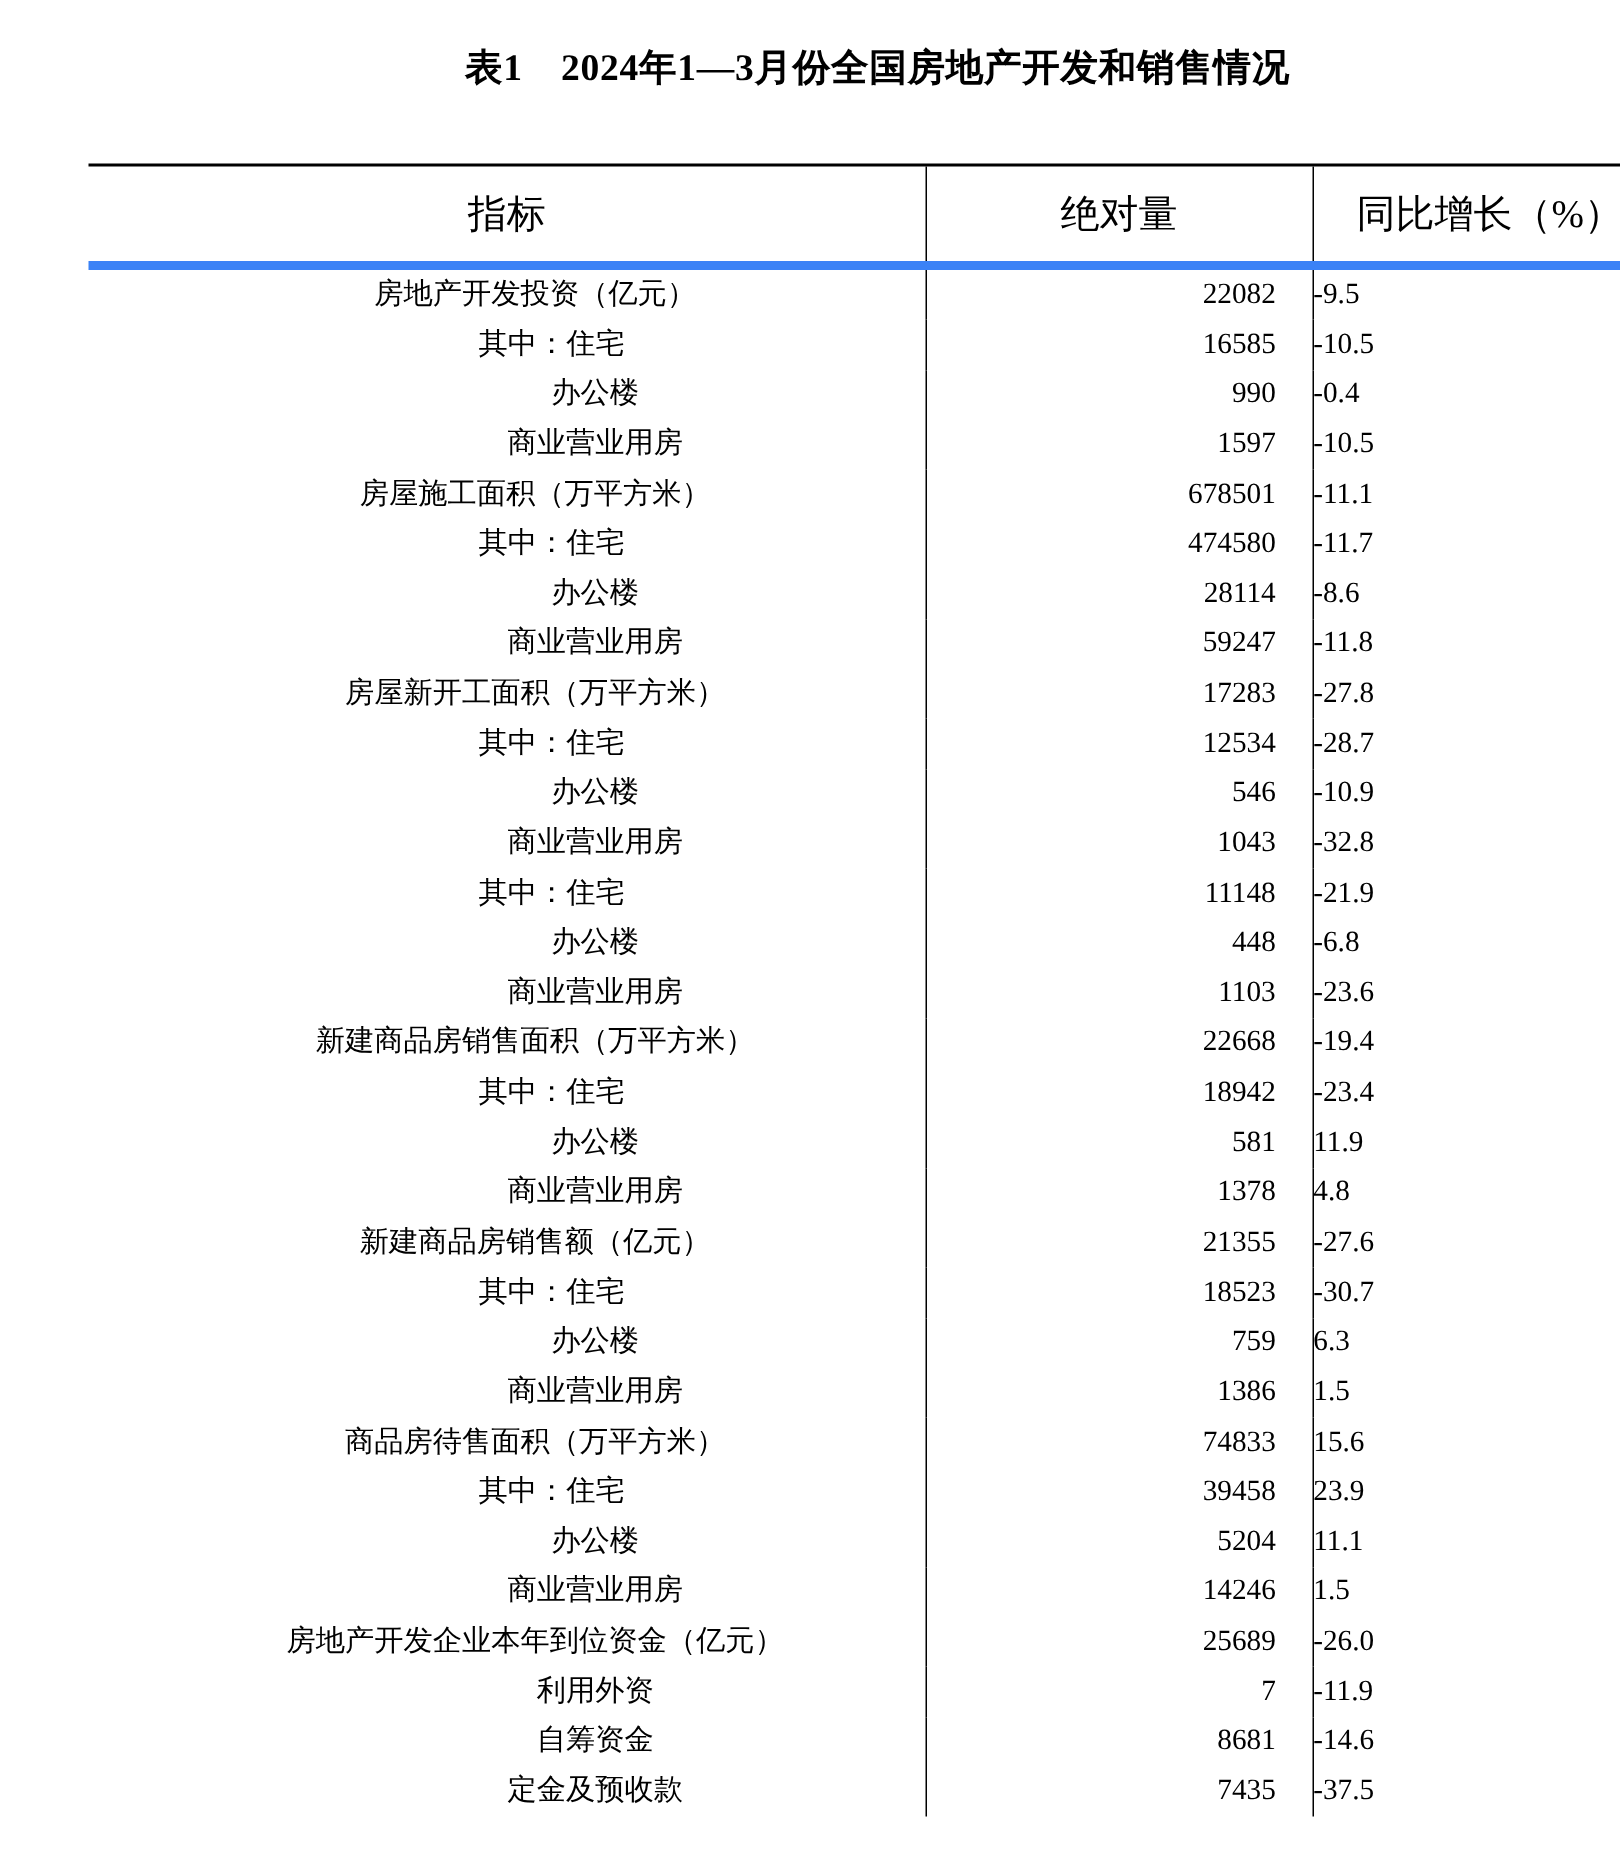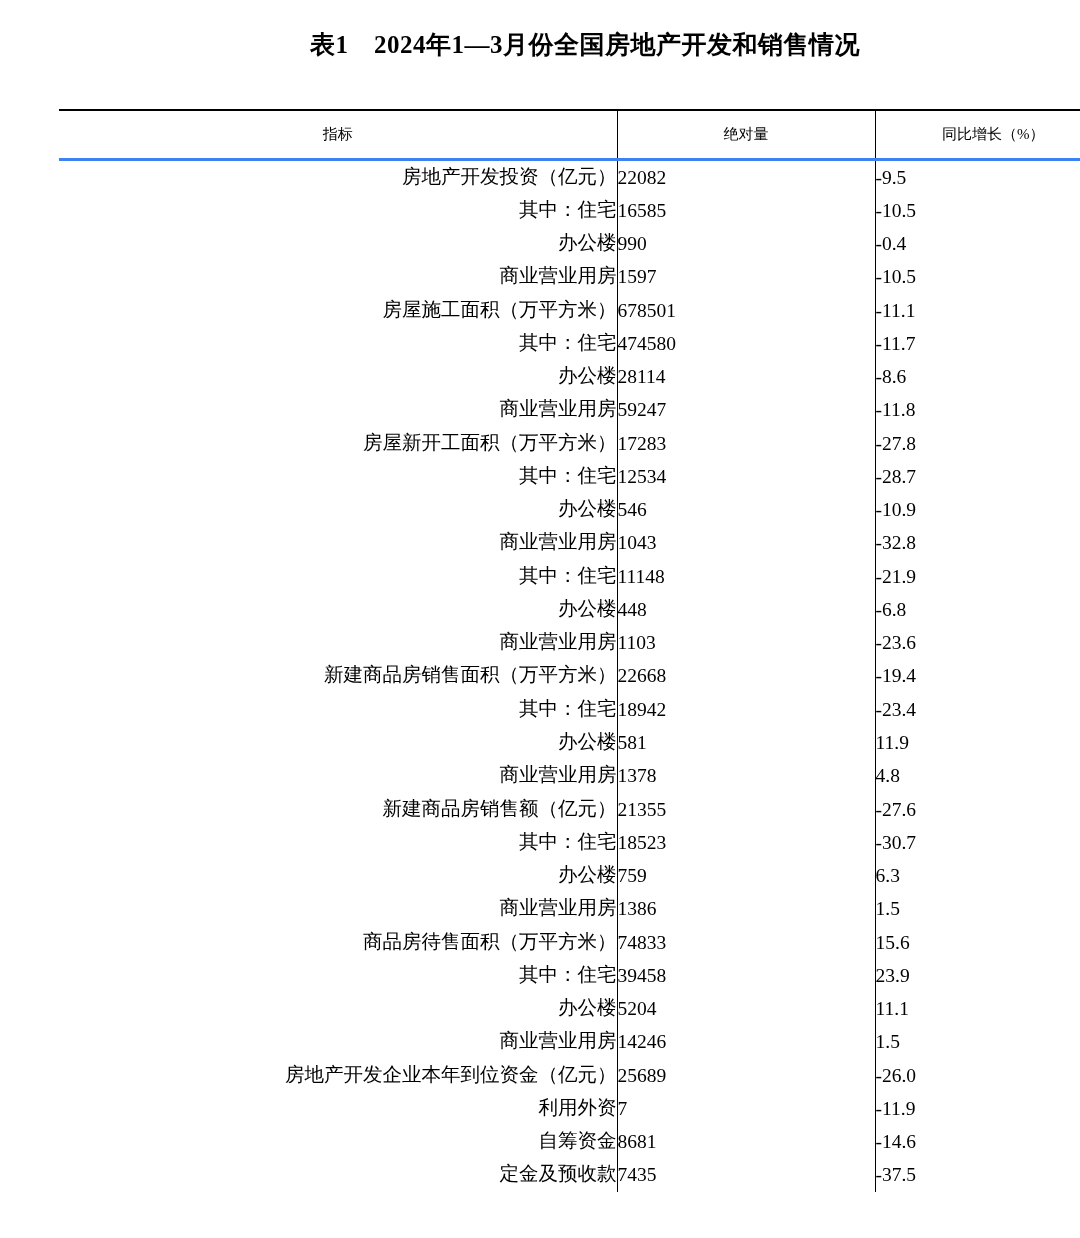--- a/index.html
+++ b/index.html
@@ -39,44 +39,43 @@
     width: 1052px;
     table-layout: fixed;
     font-size: 19px;
   }
   table.report col.c-ind { width: 558px; }
   table.report col.c-abs { width: 258px; }
   table.report col.c-yoy { width: 236px; }
 
   table.report thead th {
     font-weight: normal;
-    font-size: 15px;
+    font-size: 26px;
     text-align: center;
     padding: 14px 0 14px 0;
     border-top: 2px solid #000;
-    border-bottom: 3px solid #3b82f6;
+    border-bottom: 6px solid #3b82f6;
     vertical-align: middle;
   }
   table.report thead th.sep-l {
     border-left: 1px solid #000;
   }
   table.report tbody td {
     padding: 2.5px 0;
     font-size: 19.5px;
     vertical-align: middle;
     line-height: 1.45;
   }
   table.report tbody td.ind {
-    text-align: right;
+    text-align: center;
     padding-left: 38px;
     white-space: nowrap;
-    font-family: Liberation Mono, monospace;
   }
   table.report tbody td.abs {
-    text-align: left;
+    text-align: right;
     padding-right: 24px;
     border-left: 1px solid #000;
     font-family: "Liberation Serif", "DejaVu Serif", serif;
   }
   table.report tbody td.yoy {
     text-align: left;
     padding-right: 28px;
     border-left: 1px solid #000;
     font-family: "Liberation Serif", "DejaVu Serif", serif;
   }

